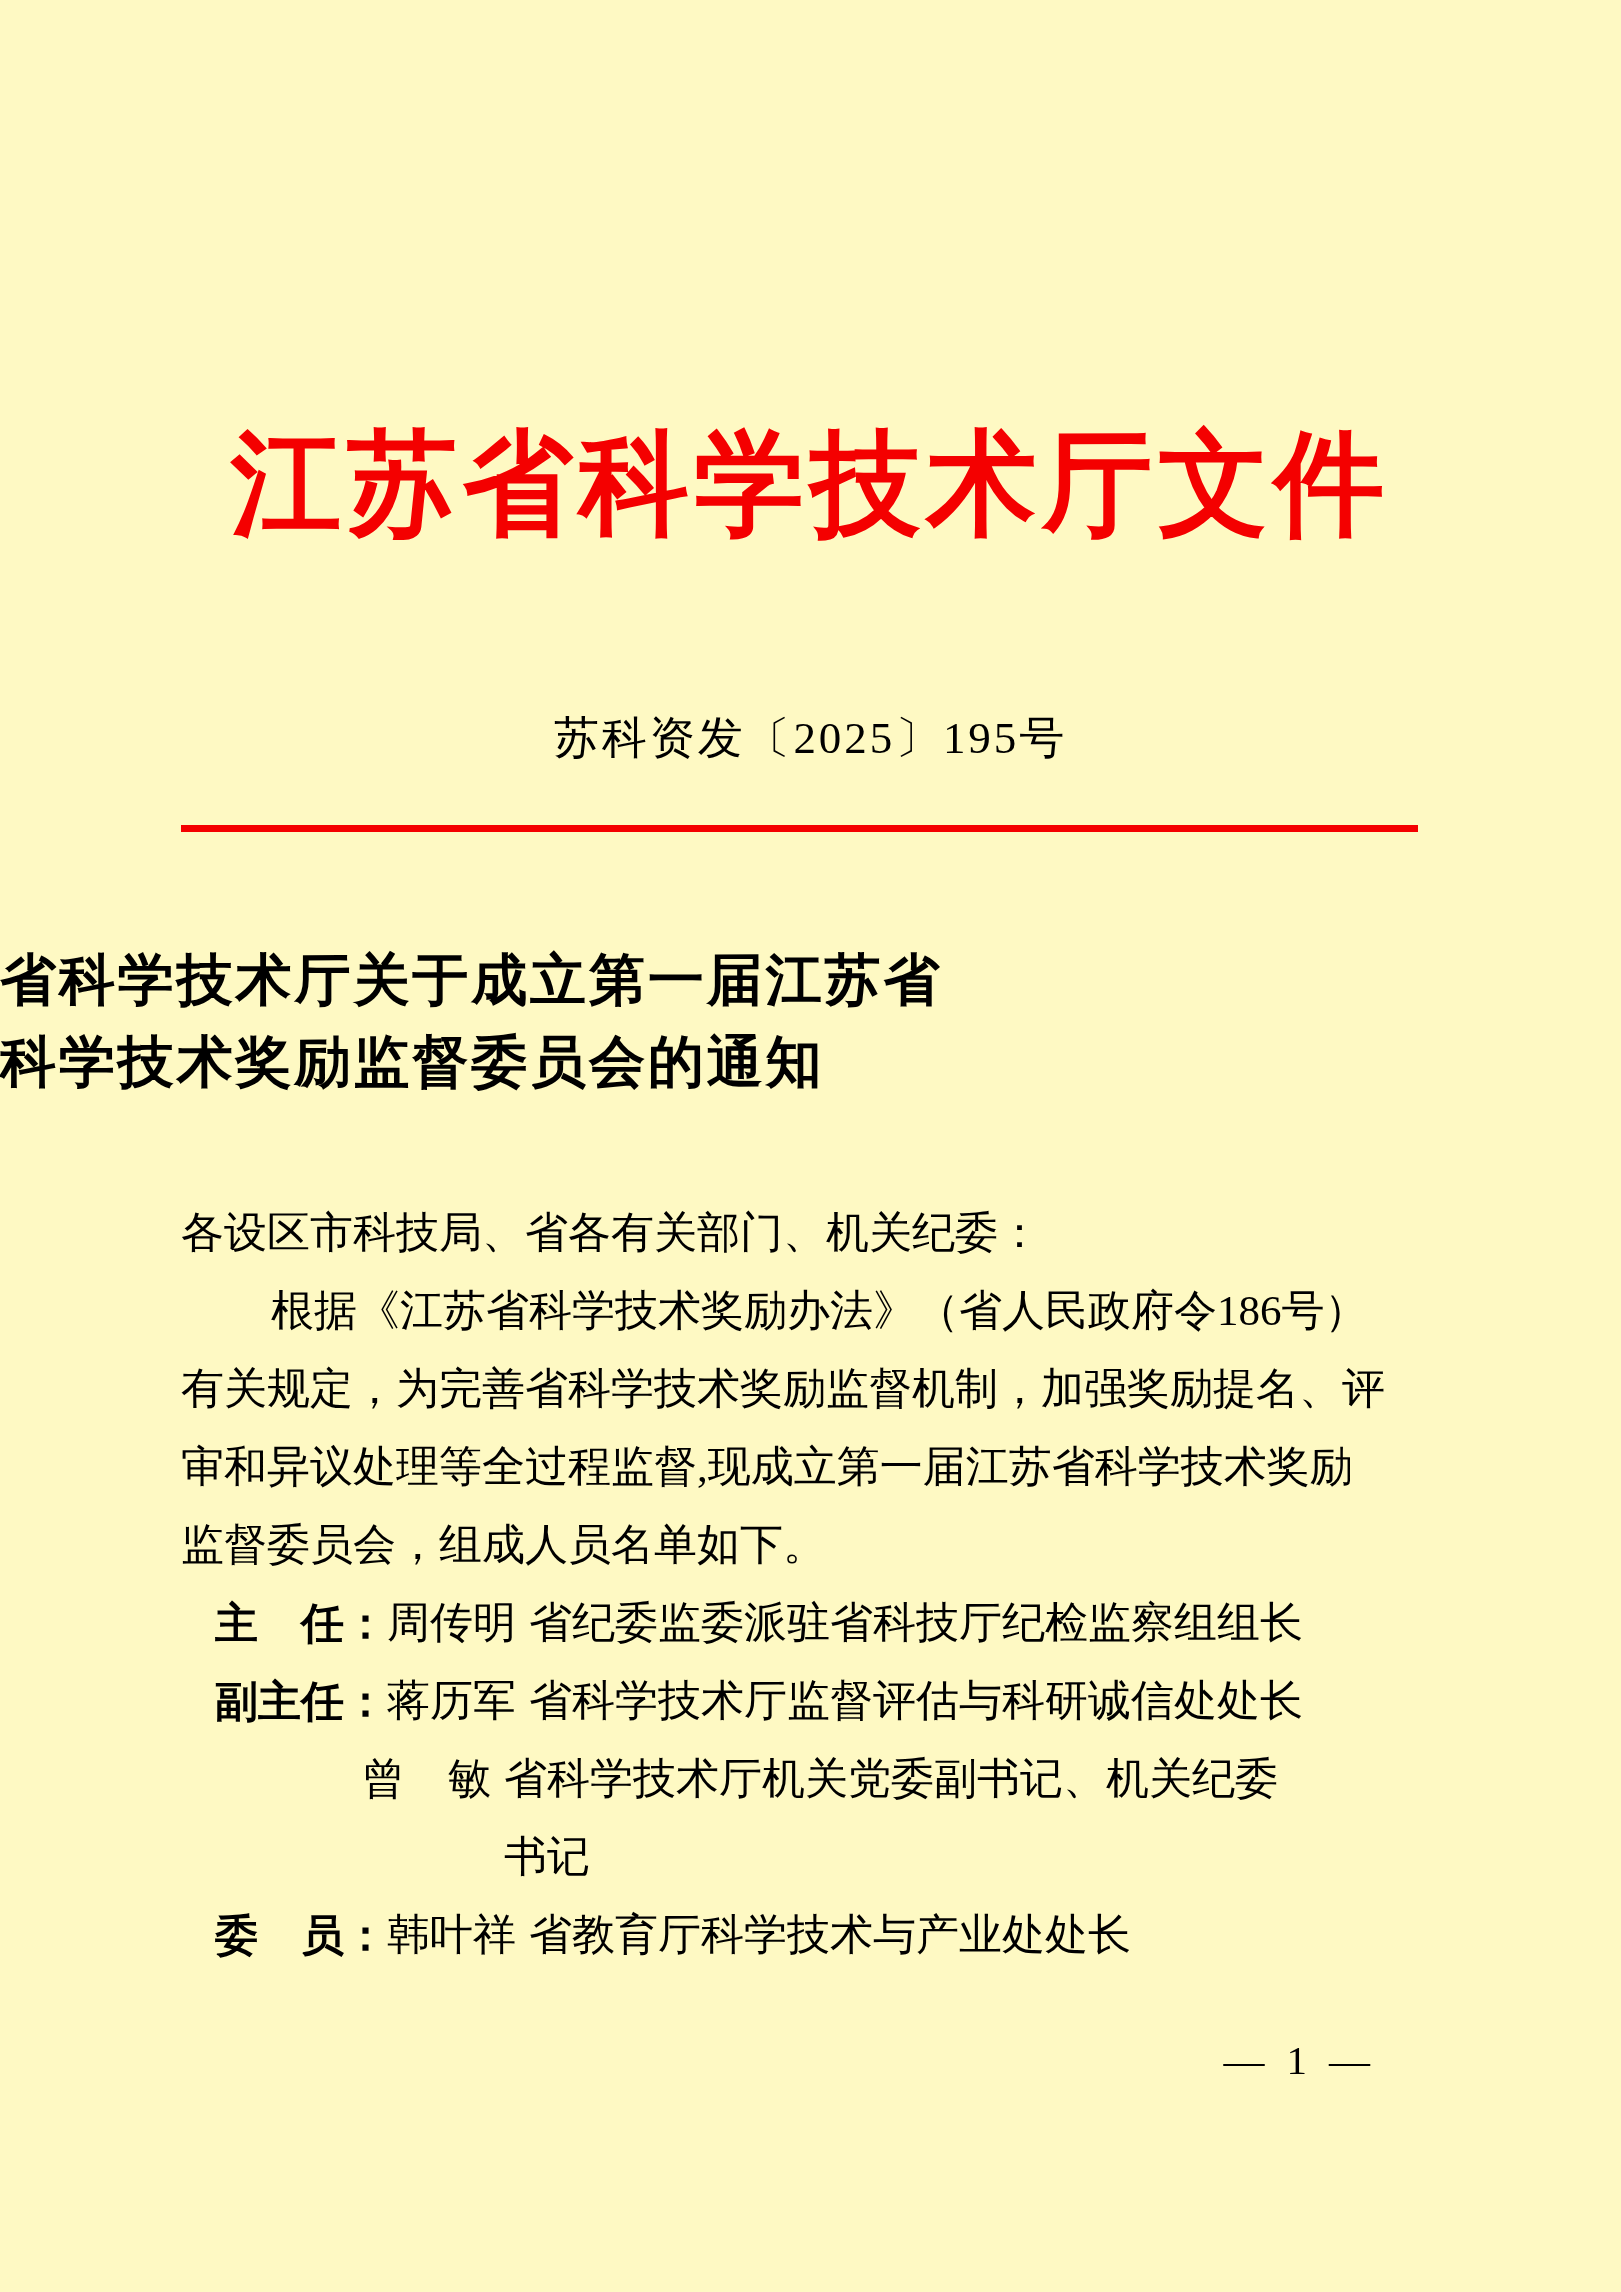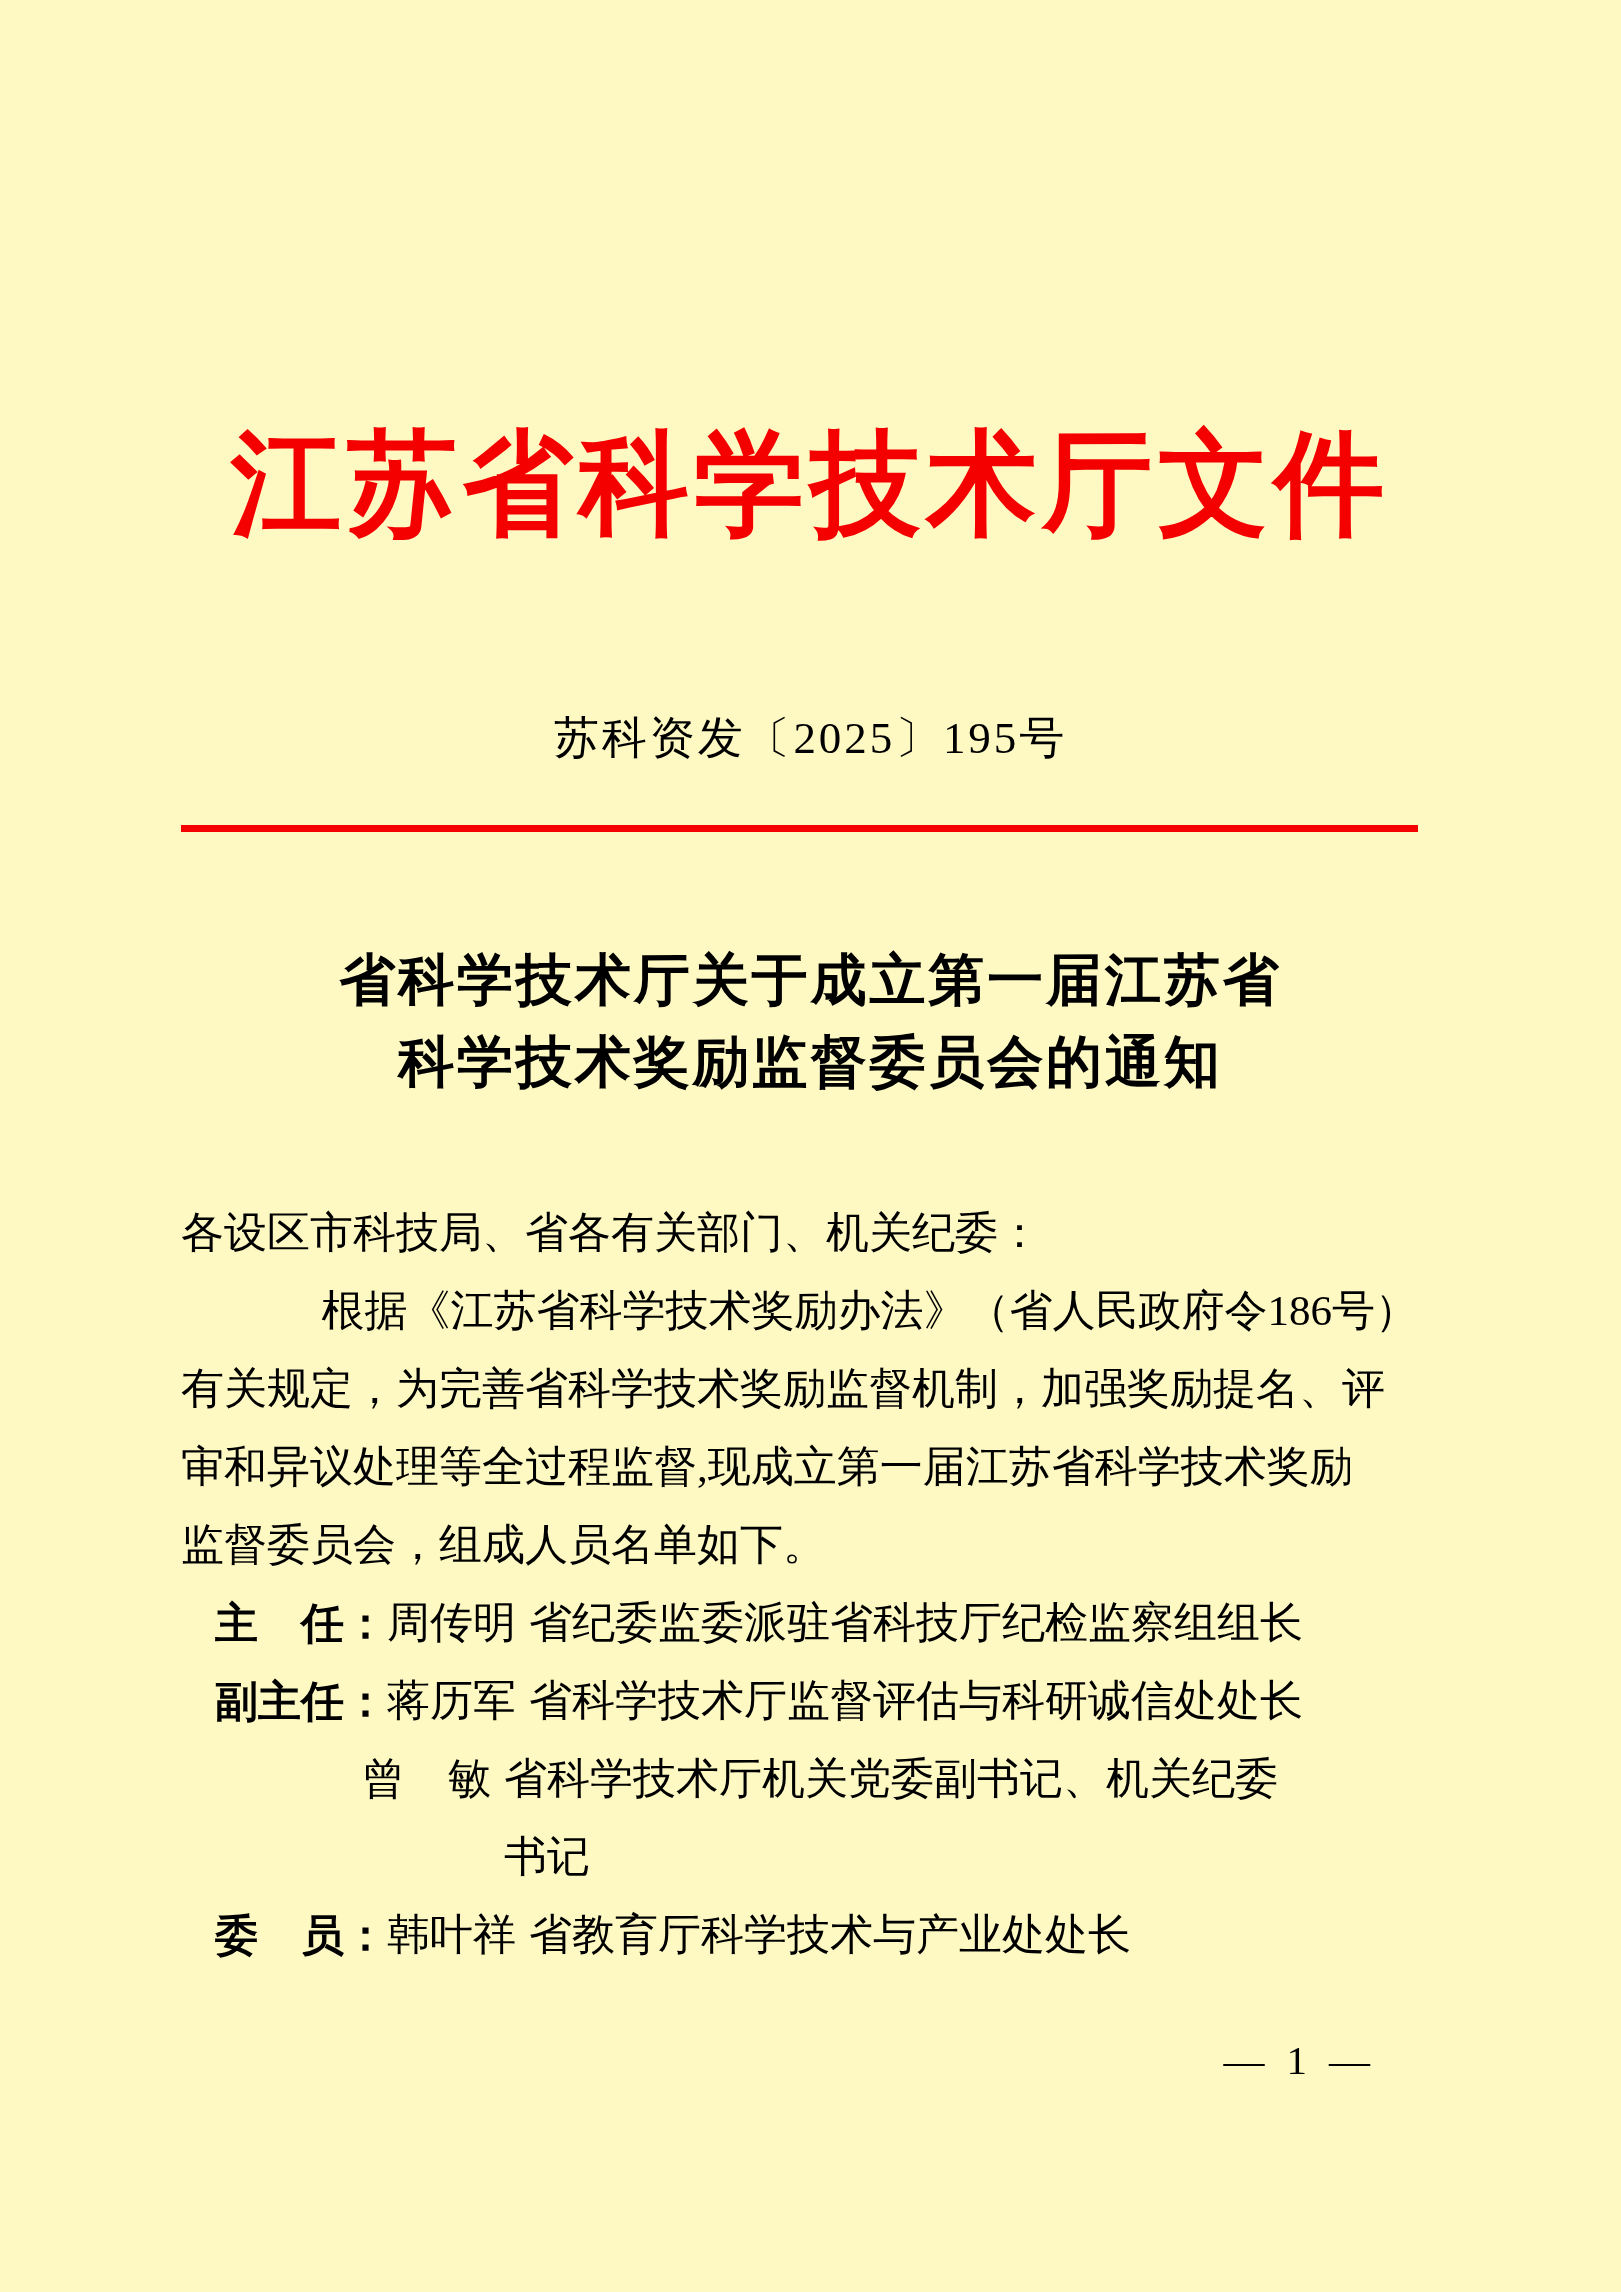--- a/index.html
+++ b/index.html
@@ -47,42 +47,40 @@
     left: 181px;
     width: 1237px;
     height: 6.9px;
     background: #f40000;
   }
   .doc-title {
     position: absolute;
     top: 939px;
     left: 0;
     width: 100%;
-    text-align: center;
     font-weight: 900;
     font-size: 56px;
     line-height: 82px;
     letter-spacing: 2.9px;
     color: #000000;
   }
   .body-block {
     position: absolute;
     top: 1194px;
     left: 181px;
     width: 1237px;
     font-size: 43px;
     line-height: 78px;
     color: #000000;
   }
   .body-line {
     white-space: nowrap;
   }
   .body-line.indent {
     text-indent: 90px;
-    text-align: right;
   }
   .member-row {
     display: flex;
     align-items: flex-start;
     margin-left: 34px;
   }
   .member-role {
     flex: 0 0 147px;
     font-family: "Liberation Sans", "DejaVu Sans", sans-serif;
     font-weight: 700;

